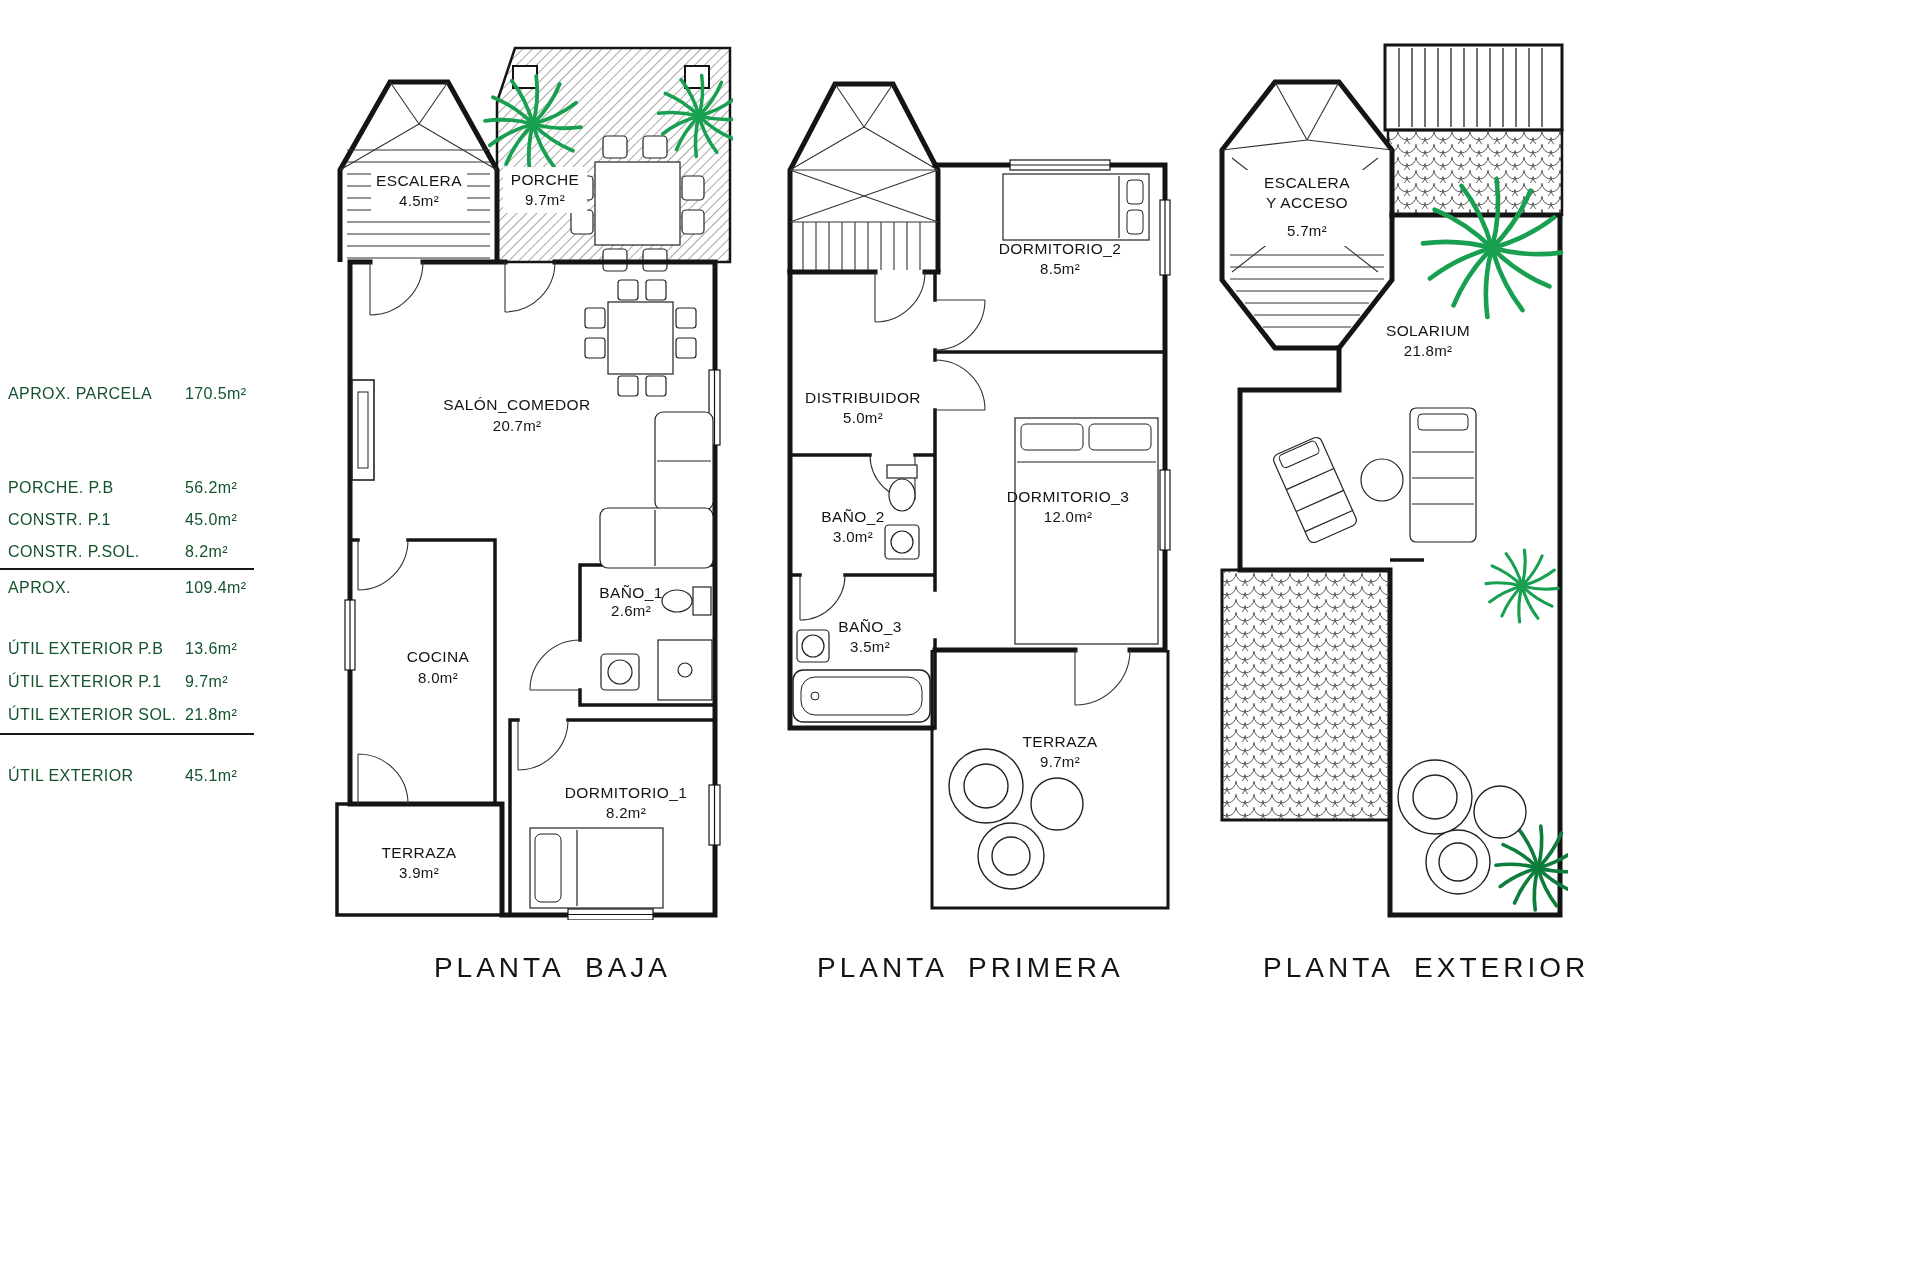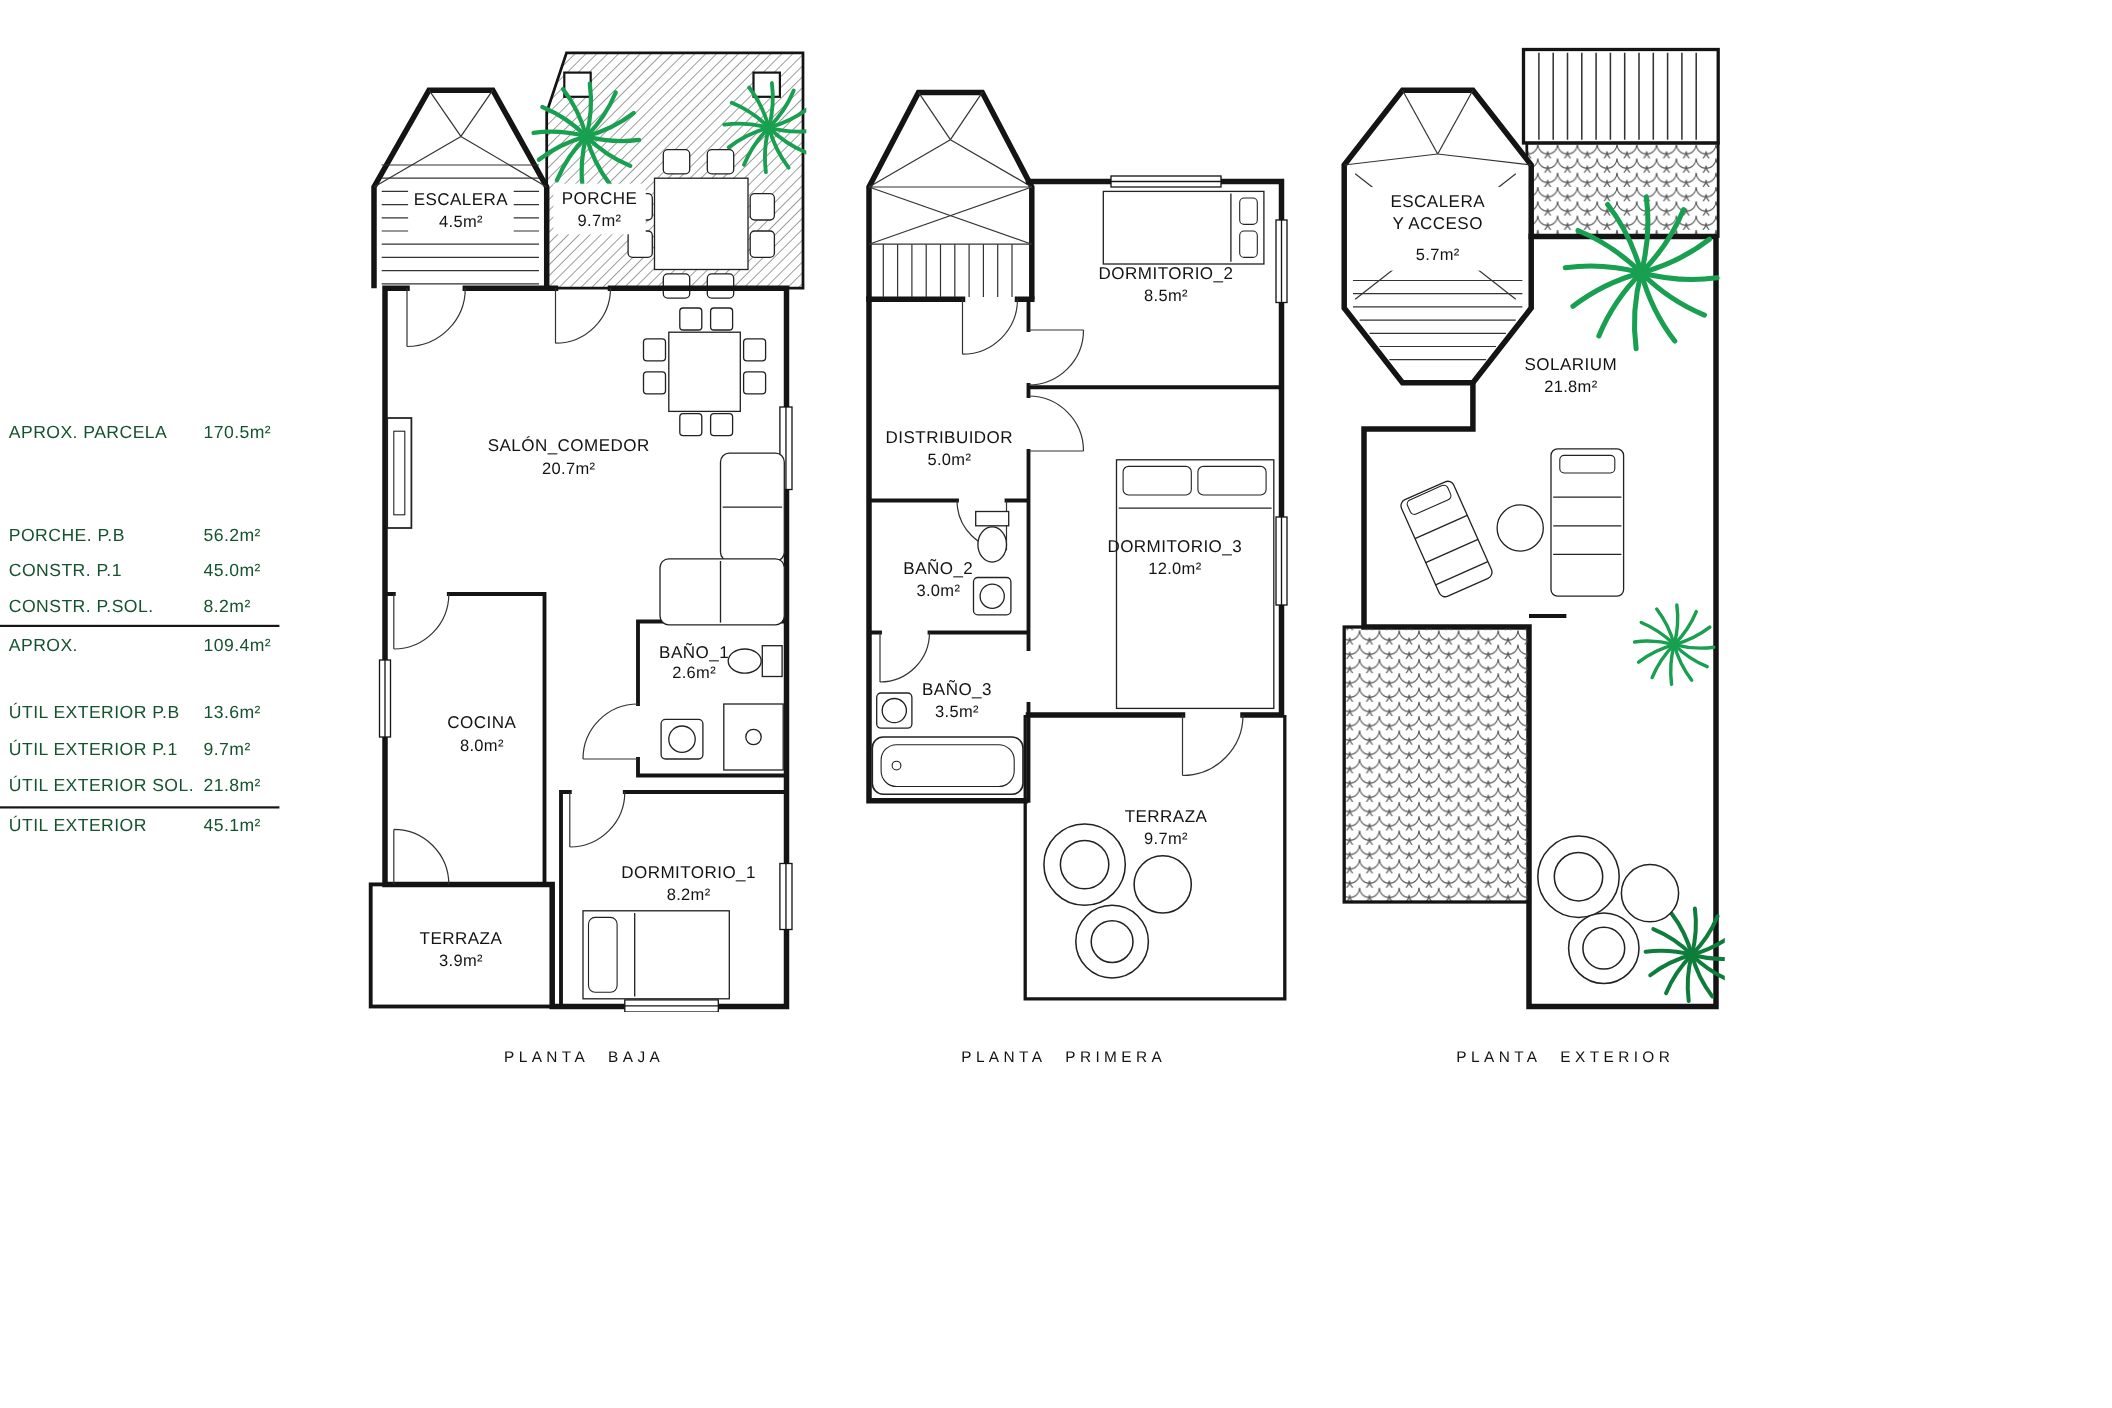--- a/index.html
+++ b/index.html
@@ -3,21 +3,21 @@
 <meta charset="utf-8">
 <style>
   *{margin:0;padding:0;box-sizing:border-box}
   html,body{width:1920px;height:1280px}
   body{background:#fff;font-family:"Liberation Sans",sans-serif;color:#141414;position:relative;overflow:hidden}
   .sheet{position:absolute;inset:0;background:#fff}
   .srow{position:absolute;left:8px;width:260px;white-space:nowrap;font-size:16px;letter-spacing:.4px;color:#14532d}
   .srow .svalue{position:absolute;left:177px;top:0}
   .sline{position:absolute;left:0;width:254px;height:0;border-top:2px solid #161616}
   .plan-svg{position:absolute}
-  .plan-title{position:absolute;font-size:14px;letter-spacing:4px;word-spacing:10px;text-align:center;white-space:nowrap;color:#141414}
+  .plan-title{position:absolute;font-size:28px;letter-spacing:4px;word-spacing:10px;text-align:right;white-space:nowrap;color:#141414}
   svg text{font-family:"Liberation Sans",sans-serif;fill:#141414}
   .rname{font-size:15.5px;letter-spacing:.4px}
   .rarea{font-size:15px;letter-spacing:.3px}
 </style>
 </head>
 <body>
 
 <div class="sheet">
 
   <svg width="0" height="0" style="position:absolute">
@@ -51,21 +51,21 @@
     <div class="srow" style="top:385px"><span class="slabel">APROX.  PARCELA</span><span class="svalue">170.5m²</span></div>
     <div class="srow" style="top:479px"><span class="slabel">PORCHE.  P.B</span><span class="svalue">56.2m²</span></div>
     <div class="srow" style="top:511px"><span class="slabel">CONSTR.  P.1</span><span class="svalue">45.0m²</span></div>
     <div class="srow" style="top:543px"><span class="slabel">CONSTR.  P.SOL.</span><span class="svalue">8.2m²</span></div>
     <div class="sline" style="top:568px"></div>
     <div class="srow" style="top:579px"><span class="slabel">APROX.</span><span class="svalue">109.4m²</span></div>
     <div class="srow" style="top:640px"><span class="slabel">ÚTIL  EXTERIOR  P.B</span><span class="svalue">13.6m²</span></div>
     <div class="srow" style="top:673px"><span class="slabel">ÚTIL  EXTERIOR  P.1</span><span class="svalue">9.7m²</span></div>
     <div class="srow" style="top:706px"><span class="slabel">ÚTIL  EXTERIOR  SOL.</span><span class="svalue">21.8m²</span></div>
     <div class="sline" style="top:733px"></div>
-    <div class="srow" style="top:742px"><span class="slabel">ÚTIL  EXTERIOR</span><span class="svalue">45.1m²</span></div>
+    <div class="srow" style="top:767px"><span class="slabel">ÚTIL  EXTERIOR</span><span class="svalue">45.1m²</span></div>
   </div>
 
   <svg class="plan-svg" style="left:333px;top:40px" width="400" height="880" viewBox="0 0 400 880">
 
     <g>
       <polygon points="182,8 397,8 397,222 164,222 164,62" fill="url(#hatch)" stroke="#141414" stroke-width="2.5"></polygon>
       <rect x="180" y="26" width="24" height="22" fill="#fff" stroke="#141414" stroke-width="2"></rect>
       <rect x="352" y="26" width="24" height="22" fill="#fff" stroke="#141414" stroke-width="2"></rect>
       <g fill="#fff" stroke="#222" stroke-width="1.2">
         <rect x="262" y="122" width="85" height="83"></rect>

